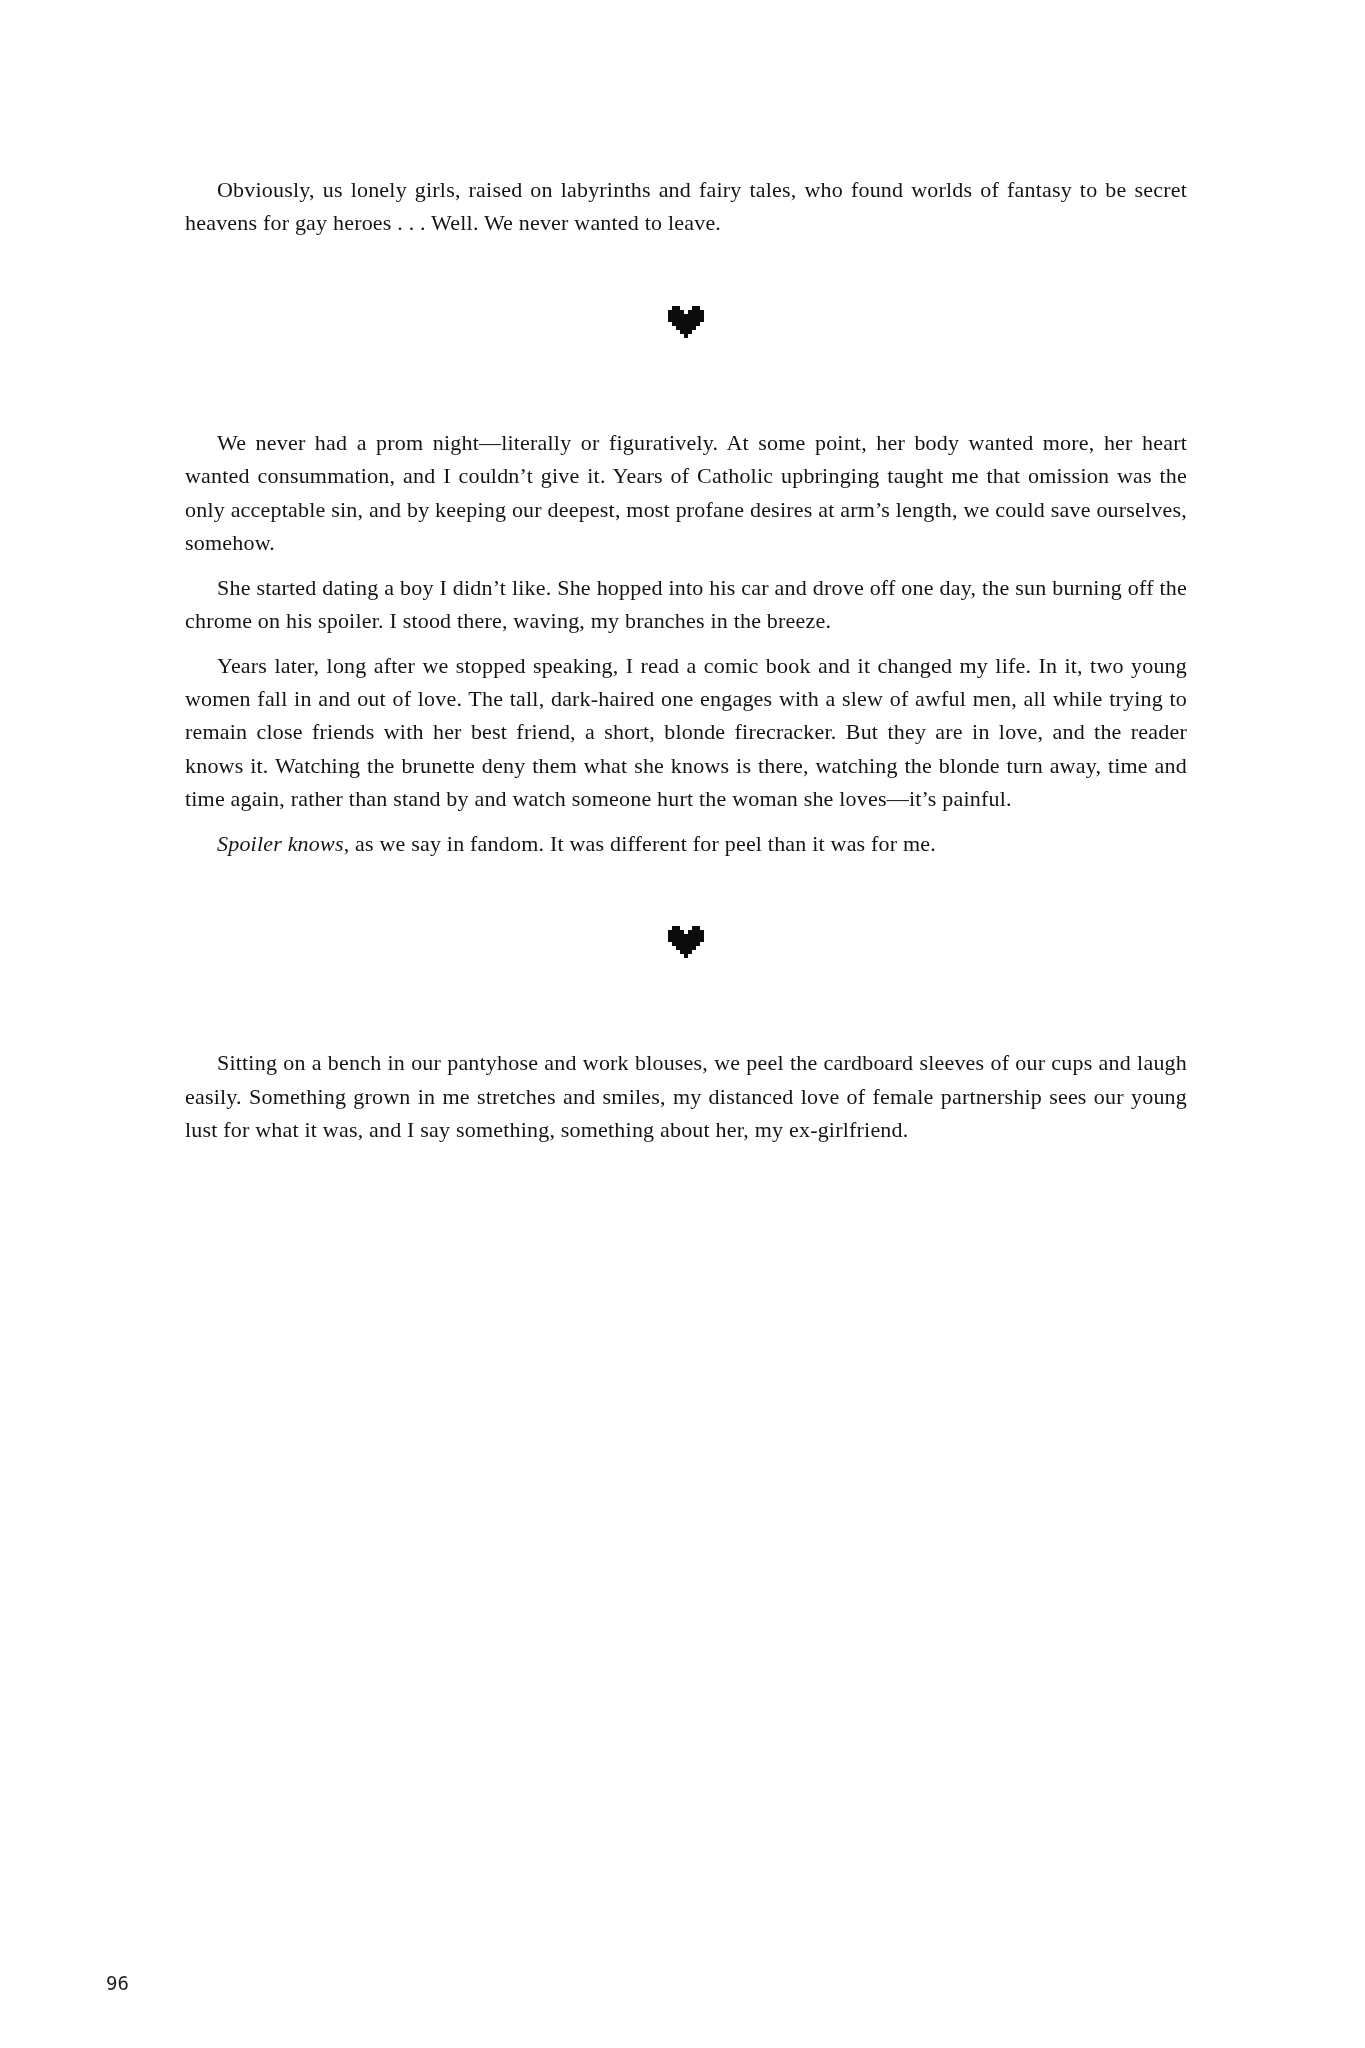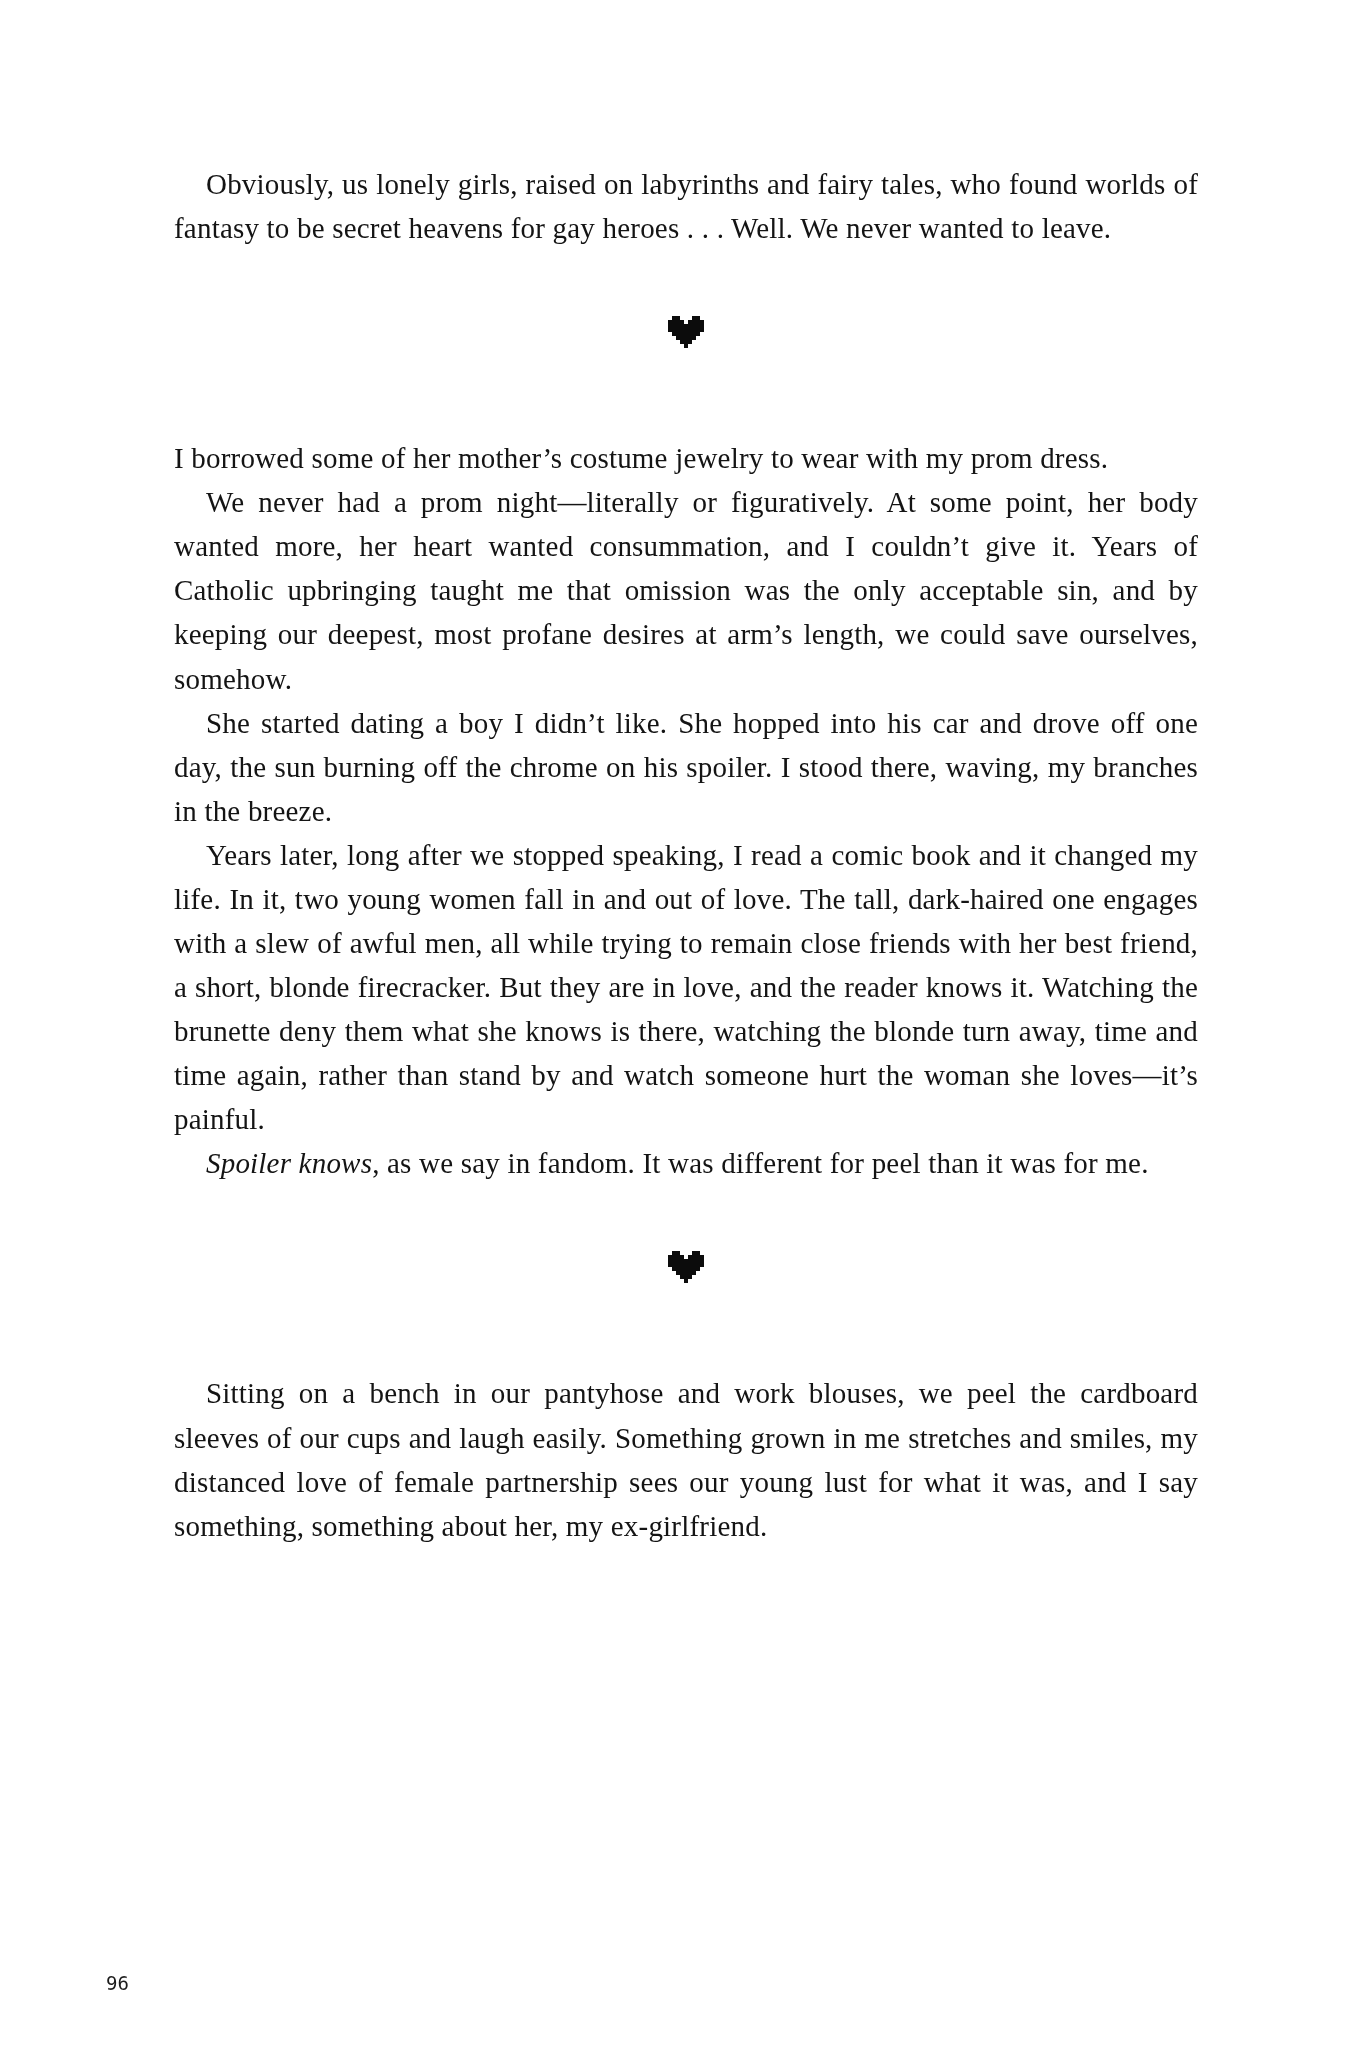--- a/index.html
+++ b/index.html
@@ -15,22 +15,22 @@
     color: #141414;
     overflow: hidden;
   }
   .text-block {
     position: absolute;
     left: 174px;
     top: 162px;
     width: 1024px;
   }
   .text-block p {
-    margin: 0;
-    font-size: 29px;
+    margin: 11px;
+    font-size: 22px;
     line-height: 1.52;
     text-align: justify;
     letter-spacing: 0.2px;
   }
   .text-block p.indent {
     text-indent: 32px;
   }
   .divider {
     display: flex;
     justify-content: center;
@@ -67,21 +67,20 @@
         <rect x="0" y="1" width="4" height="1"></rect>
         <rect x="5" y="1" width="4" height="1"></rect>
         <rect x="0" y="2" width="9" height="2"></rect>
         <rect x="1" y="4" width="7" height="1"></rect>
         <rect x="2" y="5" width="5" height="1"></rect>
         <rect x="3" y="6" width="3" height="1"></rect>
         <rect x="4" y="7" width="1" height="1"></rect>
       </g>
     </svg>
   </div>
-<p><span>I borrowed some of her mother’s costume jewelry to wear with my prom dress.</span></p>
       <p class="indent"><span>We never had a prom night—literally or figuratively. At some point, her body wanted more, her heart wanted consummation, and I couldn’t give it. Years of Catholic upbringing taught me that omission was the only acceptable sin, and by keeping our deepest, most profane desires at arm’s length, we could save ourselves, somehow.</span></p>
       <p class="indent"><span>She started dating a boy I didn’t like. She hopped into his car and drove off one day, the sun burning off the chrome on his spoiler. I stood there, waving, my branches in the breeze.</span></p>
       <p class="indent"><span>Years later, long after we stopped speaking, I read a comic book and it changed my life. In it, two young women fall in and out of love. The tall, dark-haired one engages with a slew of awful men, all while trying to remain close friends with her best friend, a short, blonde firecracker. But they are in love, and the reader knows it. Watching the brunette deny them what she knows is there, watching the blonde turn away, time and time again, rather than stand by and watch someone hurt the woman she loves—it’s painful.</span></p>
       <p class="indent"><em>Spoiler knows</em><span>, as we say in fandom. It was different for peel than it was for me.</span></p>
   <div class="divider">
     <svg class="heart-icon" viewBox="0 0 9 8" width="36" height="32" shape-rendering="crispEdges" aria-hidden="true">
       <g fill="#0c0c0c">
         <rect x="1" y="0" width="2" height="1"></rect>
         <rect x="6" y="0" width="2" height="1"></rect>
         <rect x="0" y="1" width="4" height="1"></rect>

